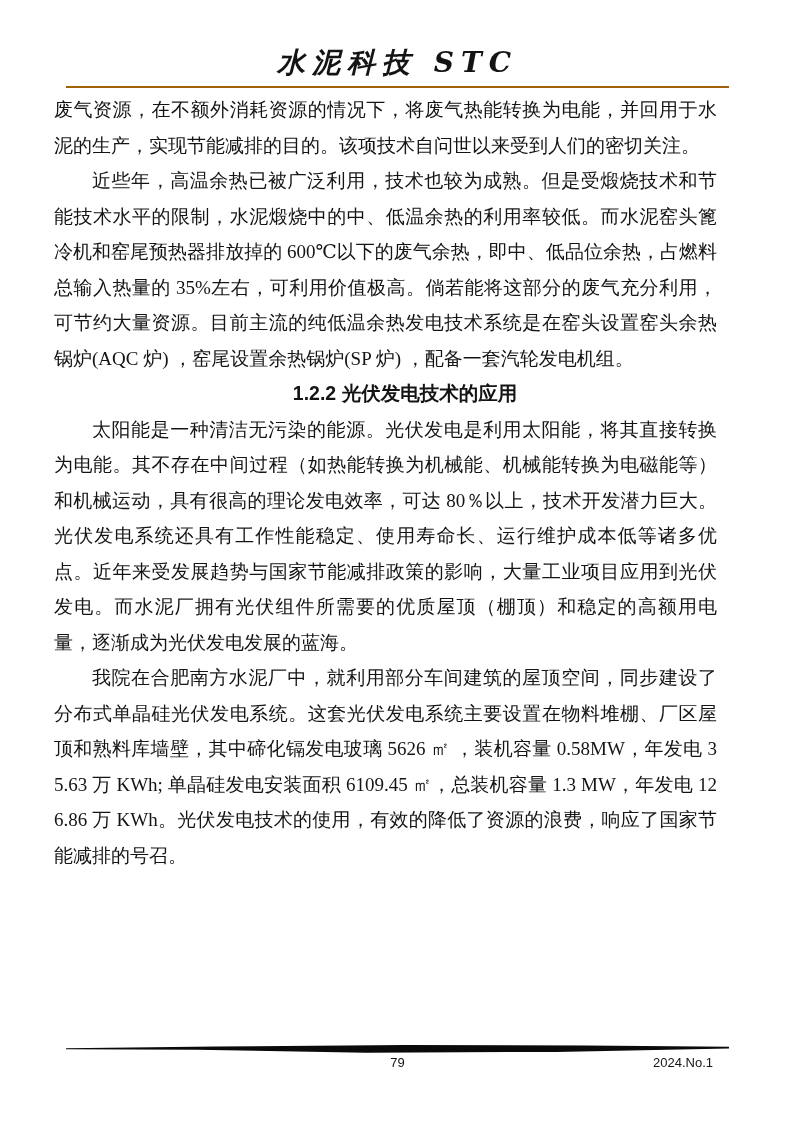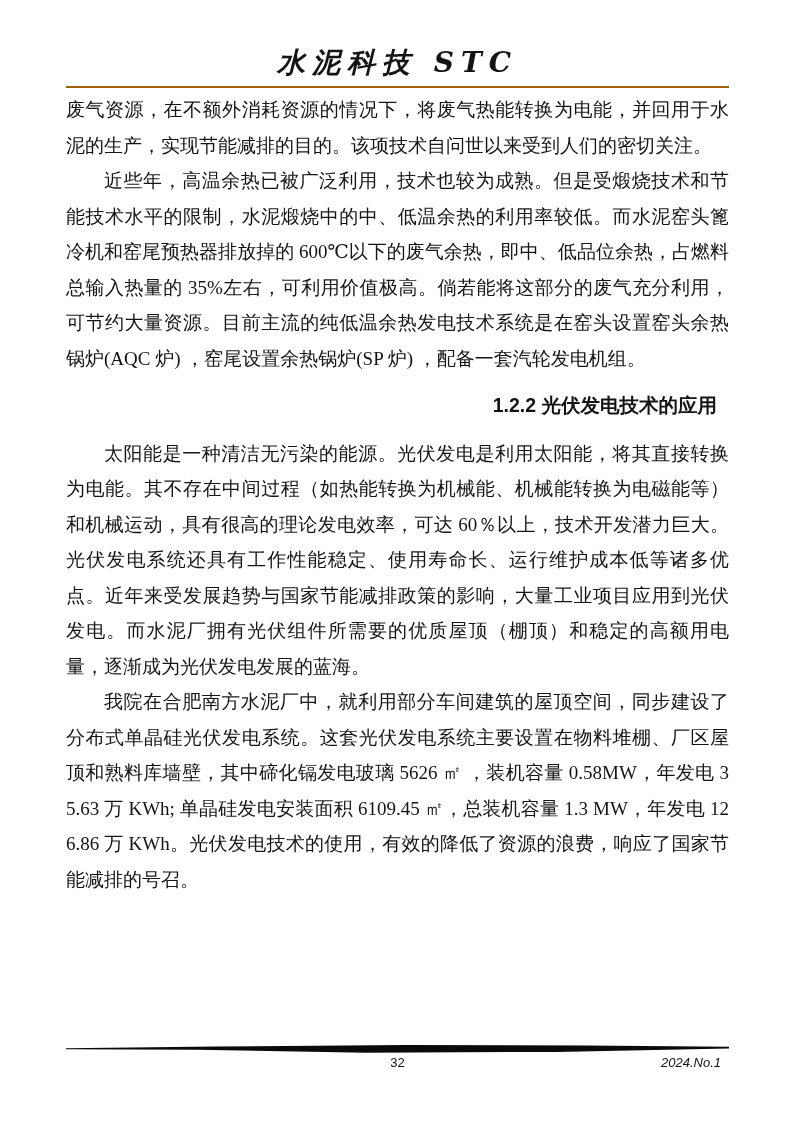--- a/index.html
+++ b/index.html
@@ -34,44 +34,44 @@
     font-weight: bold;
     font-size: 28px;
     letter-spacing: 7px;
     line-height: 1.1;
     color: #141414;
   }
   
   .page-body {
     position: absolute;
     top: 92px;
-    left: 66px;
+    left: 54px;
     width: 663px;
     height: 950px;
     overflow: hidden;
     font-size: 19px;
     line-height: 35.5px;
     text-align: justify;
     text-justify: inter-character;
     word-break: break-all;
   }
   .body-paragraph {
     margin: 0;
   }
   .body-paragraph.indent {
     text-indent: 2em;
   }
   .section-heading {
-    margin: 12px;
+    margin: 0;
     font-size: 19.5px;
     line-height: 35.5px;
     font-weight: bold;
     font-family: "Liberation Sans", "DejaVu Sans", sans-serif;
     text-indent: 2em;
-    text-align: right;
+    text-align: center;
   }
   
   .page-footer {
     position: absolute;
     top: 1044px;
     left: 66px;
     width: 663px;
   }
   .footer-rule {
     display: block;
@@ -85,45 +85,44 @@
     font-family: "Liberation Sans", "DejaVu Sans", sans-serif;
     font-size: 13px;
     color: #141414;
   }
   .page-number {
     display: block;
     text-align: center;
   }
   .issue-label {
     position: absolute;
-    right: 8px;
+    right: 16px;
     top: 0;
-    font-style: italic;
   }
 </style>
 </head>
 <body>
 
 <div class="page">
 
   <header class="page-header">
     <div class="journal-title">水泥科技 STC</div>
   </header>
 
   <main class="page-body">
     <p class="body-paragraph">废气资源，在不额外消耗资源的情况下，将废气热能转换为电能，并回用于水泥的生产，实现节能减排的目的。该项技术自问世以来受到人们的密切关注。</p>
     <p class="body-paragraph indent">近些年，高温余热已被广泛利用，技术也较为成熟。但是受煅烧技术和节能技术水平的限制，水泥煅烧中的中、低温余热的利用率较低。而水泥窑头篦 冷机和窑尾预热器排放掉的 600℃以下的废气余热，即中、低品位余热，占燃料总输入热量的 35%左右，可利用价值极高。倘若能将这部分的废气充分利用，可节约大量资源。目前主流的纯低温余热发电技术系统是在窑头设置窑头余热锅炉(AQC 炉) ，窑尾设置余热锅炉(SP 炉) ，配备一套汽轮发电机组。</p>
     <h2 class="section-heading">1.2.2 光伏发电技术的应用</h2>
-    <p class="body-paragraph indent">太阳能是一种清洁无污染的能源。光伏发电是利用太阳能，将其直接转换为电能。其不存在中间过程（如热能转换为机械能、机械能转换为电磁能等）和机械运动，具有很高的理论发电效率，可达 60％以上，技术开发潜力巨大。光伏发电系统还具有工作性能稳定、使用寿命长、运行维护成本低等诸多优点。近年来受发展趋势与国家节能减排政策的影响，大量工业项目应用到光伏发电。而水泥厂拥有光伏组件所需要的优质屋顶（棚顶）和稳定的高额用电量，逐渐成为光伏发电发展的蓝海。</p>
+    <p class="body-paragraph indent">太阳能是一种清洁无污染的能源。光伏发电是利用太阳能，将其直接转换为电能。其不存在中间过程（如热能转换为机械能、机械能转换为电磁能等）和机械运动，具有很高的理论发电效率，可达 80％以上，技术开发潜力巨大。光伏发电系统还具有工作性能稳定、使用寿命长、运行维护成本低等诸多优点。近年来受发展趋势与国家节能减排政策的影响，大量工业项目应用到光伏发电。而水泥厂拥有光伏组件所需要的优质屋顶（棚顶）和稳定的高额用电量，逐渐成为光伏发电发展的蓝海。</p>
     <p class="body-paragraph indent">我院在合肥南方水泥厂中，就利用部分车间建筑的屋顶空间，同步建设了分布式单晶硅光伏发电系统。这套光伏发电系统主要设置在物料堆棚、厂区屋顶和熟料库墙壁，其中碲化镉发电玻璃 5626 ㎡ ，装机容量 0.58MW，年发电 35.63 万 KWh; 单晶硅发电安装面积 6109.45 ㎡，总装机容量 1.3 MW，年发电 126.86 万 KWh。光伏发电技术的使用，有效的降低了资源的浪费，响应了国家节能减排的号召。</p>
   </main>
 
   <footer class="page-footer">
     <svg class="footer-rule" viewBox="0 0 663 10" preserveAspectRatio="none" xmlns="http://www.w3.org/2000/svg">
       <polygon points="0,4.2 150,2.6 340,0.9 520,1.4 663,2.8 663,4.6 490,7.9 300,8.7 130,5.8 0,5.2" fill="#0a0a0a"></polygon>
     </svg>
     <div class="footer-row">
-      <span class="page-number">32</span>
+      <span class="page-number">79</span>
       <span class="issue-label">2024.No.1</span>
     </div>
   </footer>
 
 </div>
 
 </body></html>

